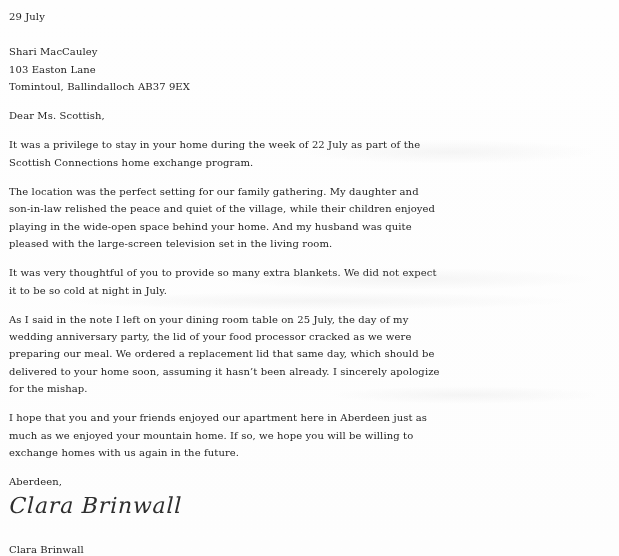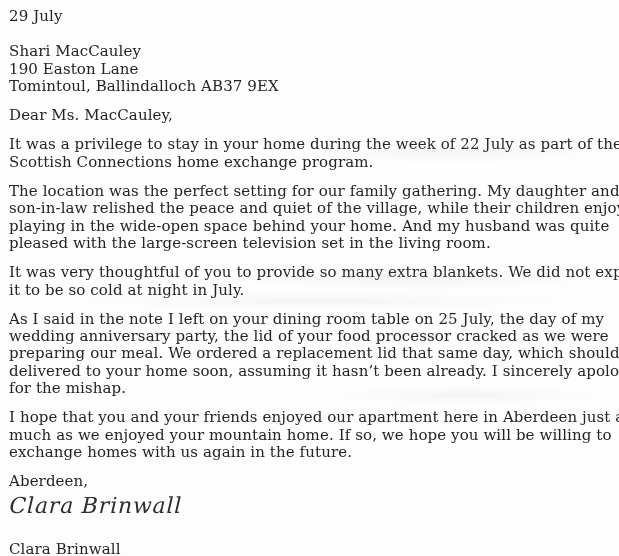--- a/index.html
+++ b/index.html
@@ -16,21 +16,21 @@
     font-family: "DejaVu Serif", "Liberation Serif", serif;
     color: #242424;
   }
   .page {
     position: relative;
     padding: 8px 6px 0 9px;
     width: 604px;
   }
   .line-block {
     white-space: pre;          
-    font-size: 15px;
+    font-size: 10px;
     line-height: 17.3px;
     margin: 0;
     letter-spacing: 0.1px;
   }
   .recipient  { margin-top: 18px; }
   .salutation { margin-top: 12px; }
   .para       { margin-top: 12px; }
   .closing    { margin-top: 12px; }
   .signature {
     margin-top: 2px;
@@ -62,24 +62,24 @@
 <div class="page">
 
   <div class="artifact a1"></div>
   <div class="artifact a2"></div>
   <div class="artifact a3"></div>
   <div class="artifact a4"></div>
 
   <p class="line-block date">29 July</p>
 
   <p class="line-block recipient">Shari MacCauley
-190 Easton Lane
+103 Easton Lane
 Tomintoul, Ballindalloch AB37 9EX</p>
 
-  <p class="line-block salutation">Dear Ms. MacCauley,</p>
+  <p class="line-block salutation">Dear Ms. Scottish,</p>
 
   <p class="line-block para">It was a privilege to stay in your home during the week of 22 July as part of the
 Scottish Connections home exchange program.</p>
 
   <p class="line-block para">The location was the perfect setting for our family gathering. My daughter and
 son-in-law relished the peace and quiet of the village, while their children enjoyed
 playing in the wide-open space behind your home. And my husband was quite
 pleased with the large-screen television set in the living room.</p>
 
   <p class="line-block para">It was very thoughtful of you to provide so many extra blankets. We did not expect

